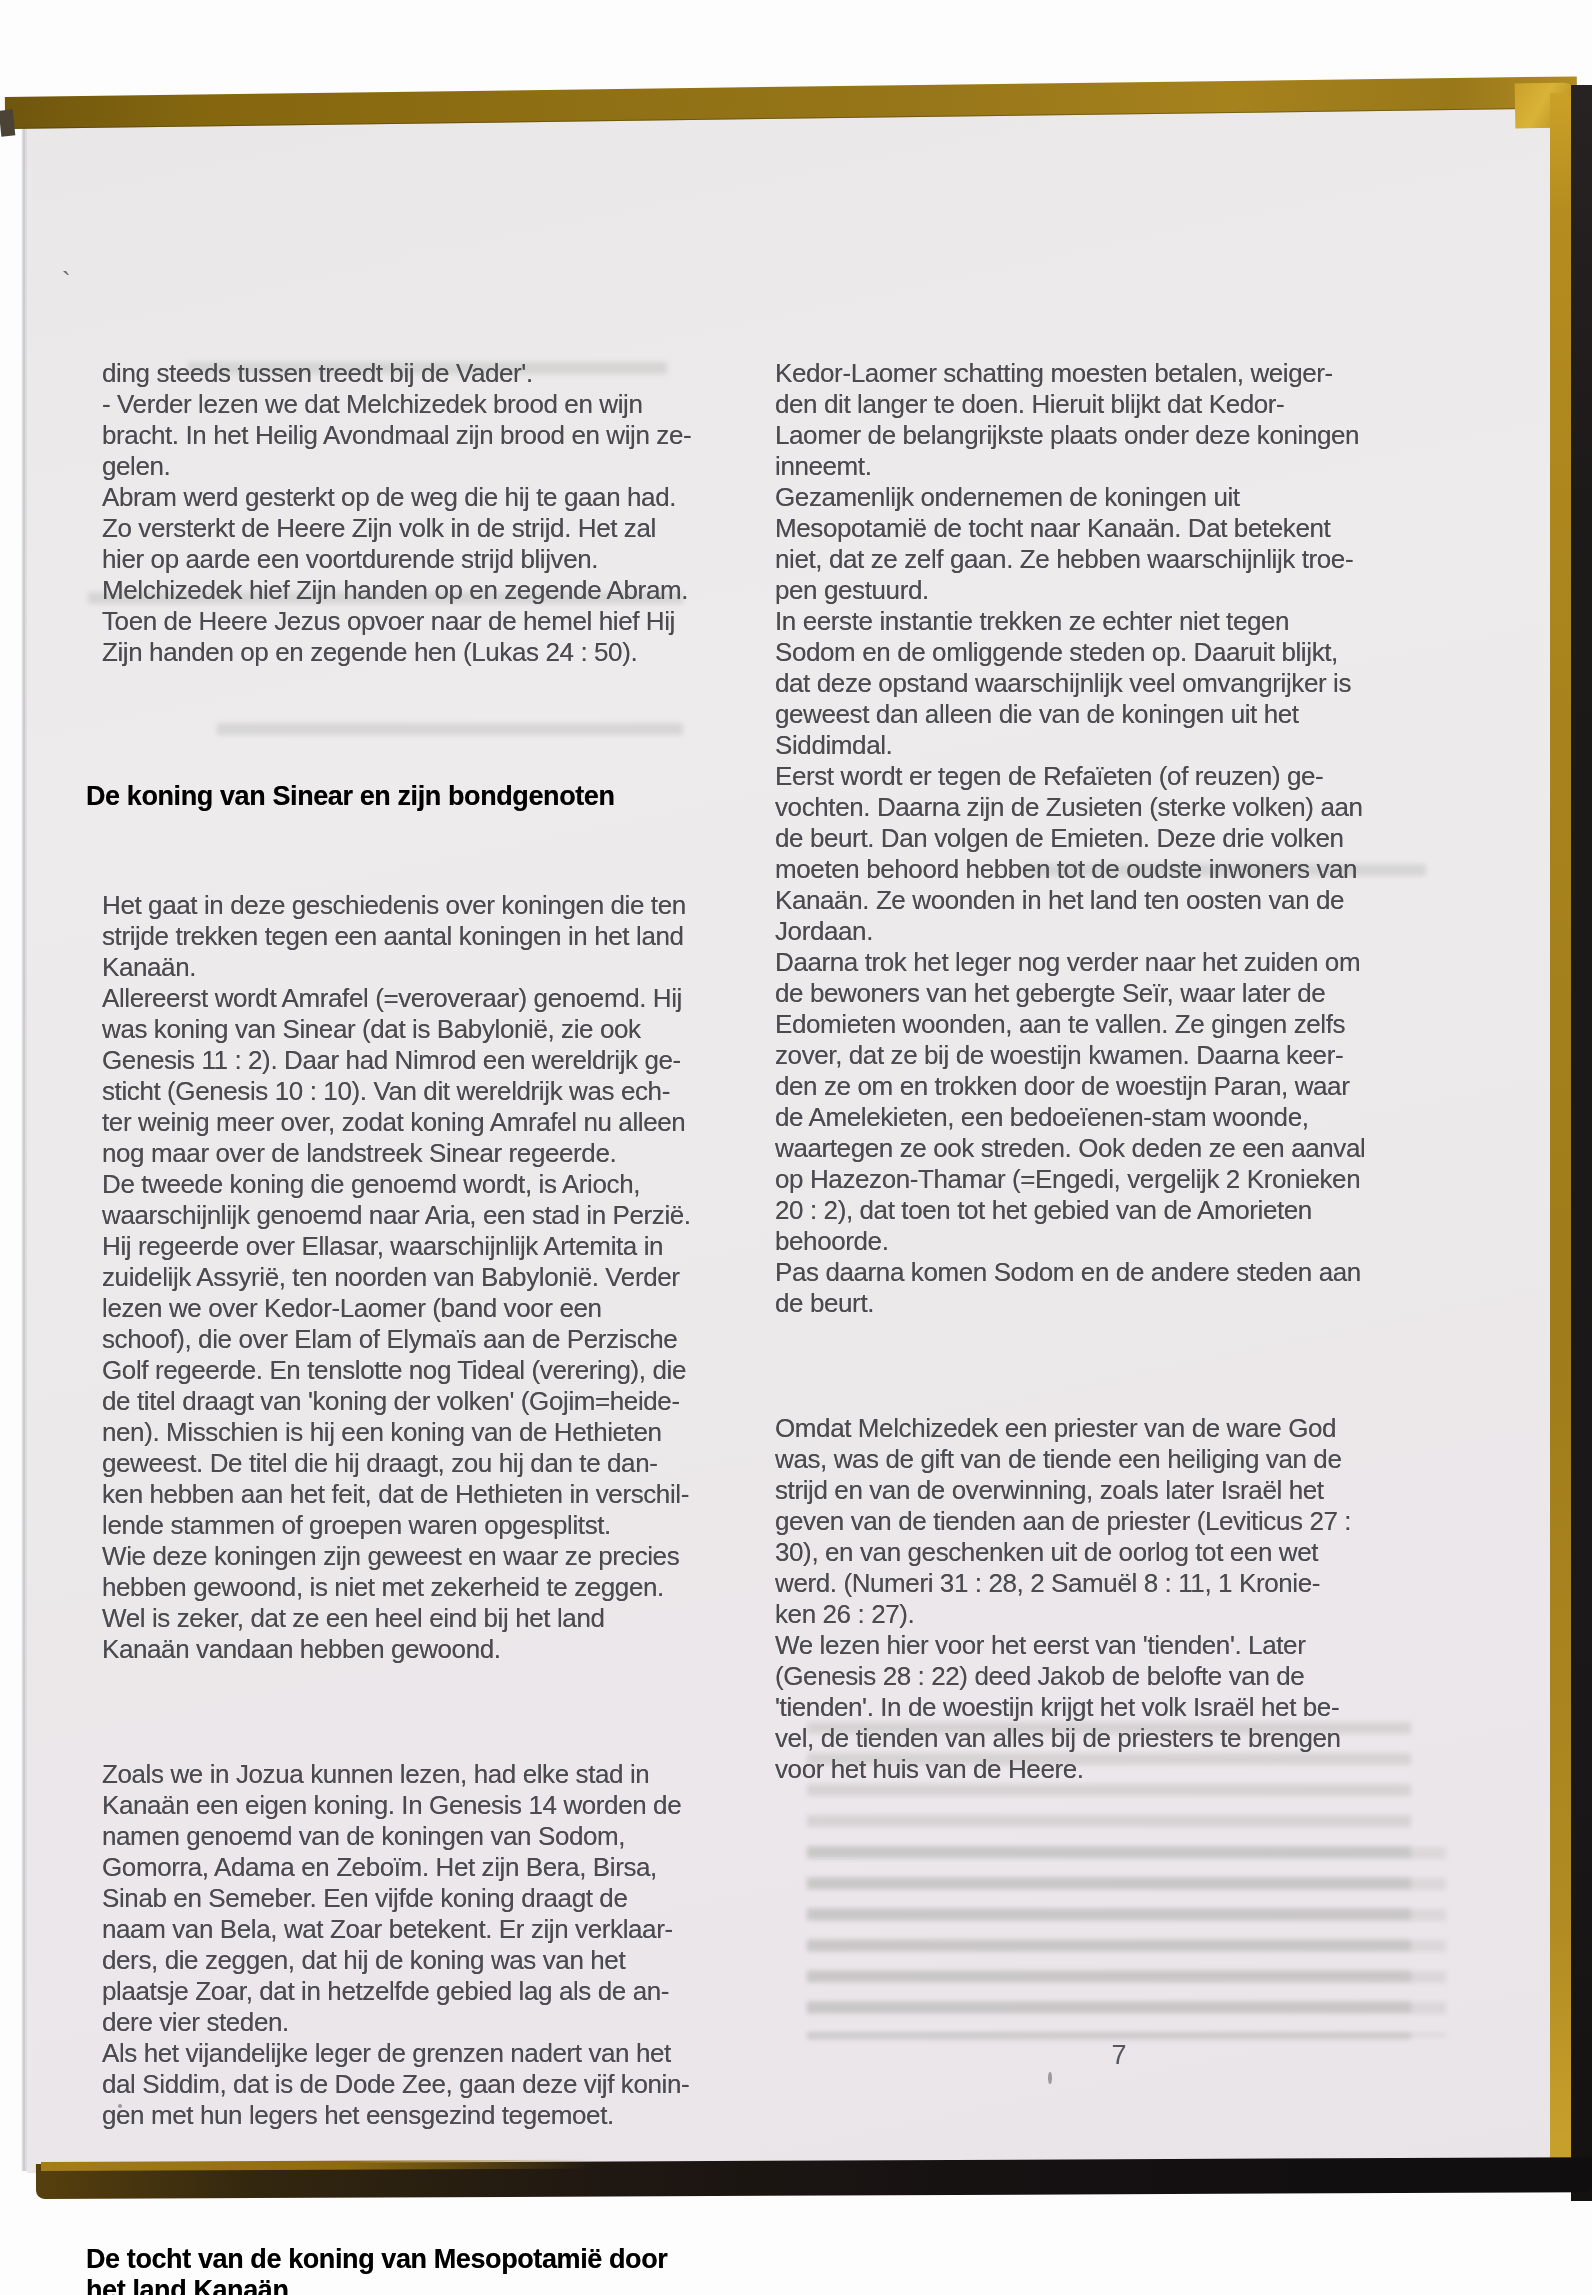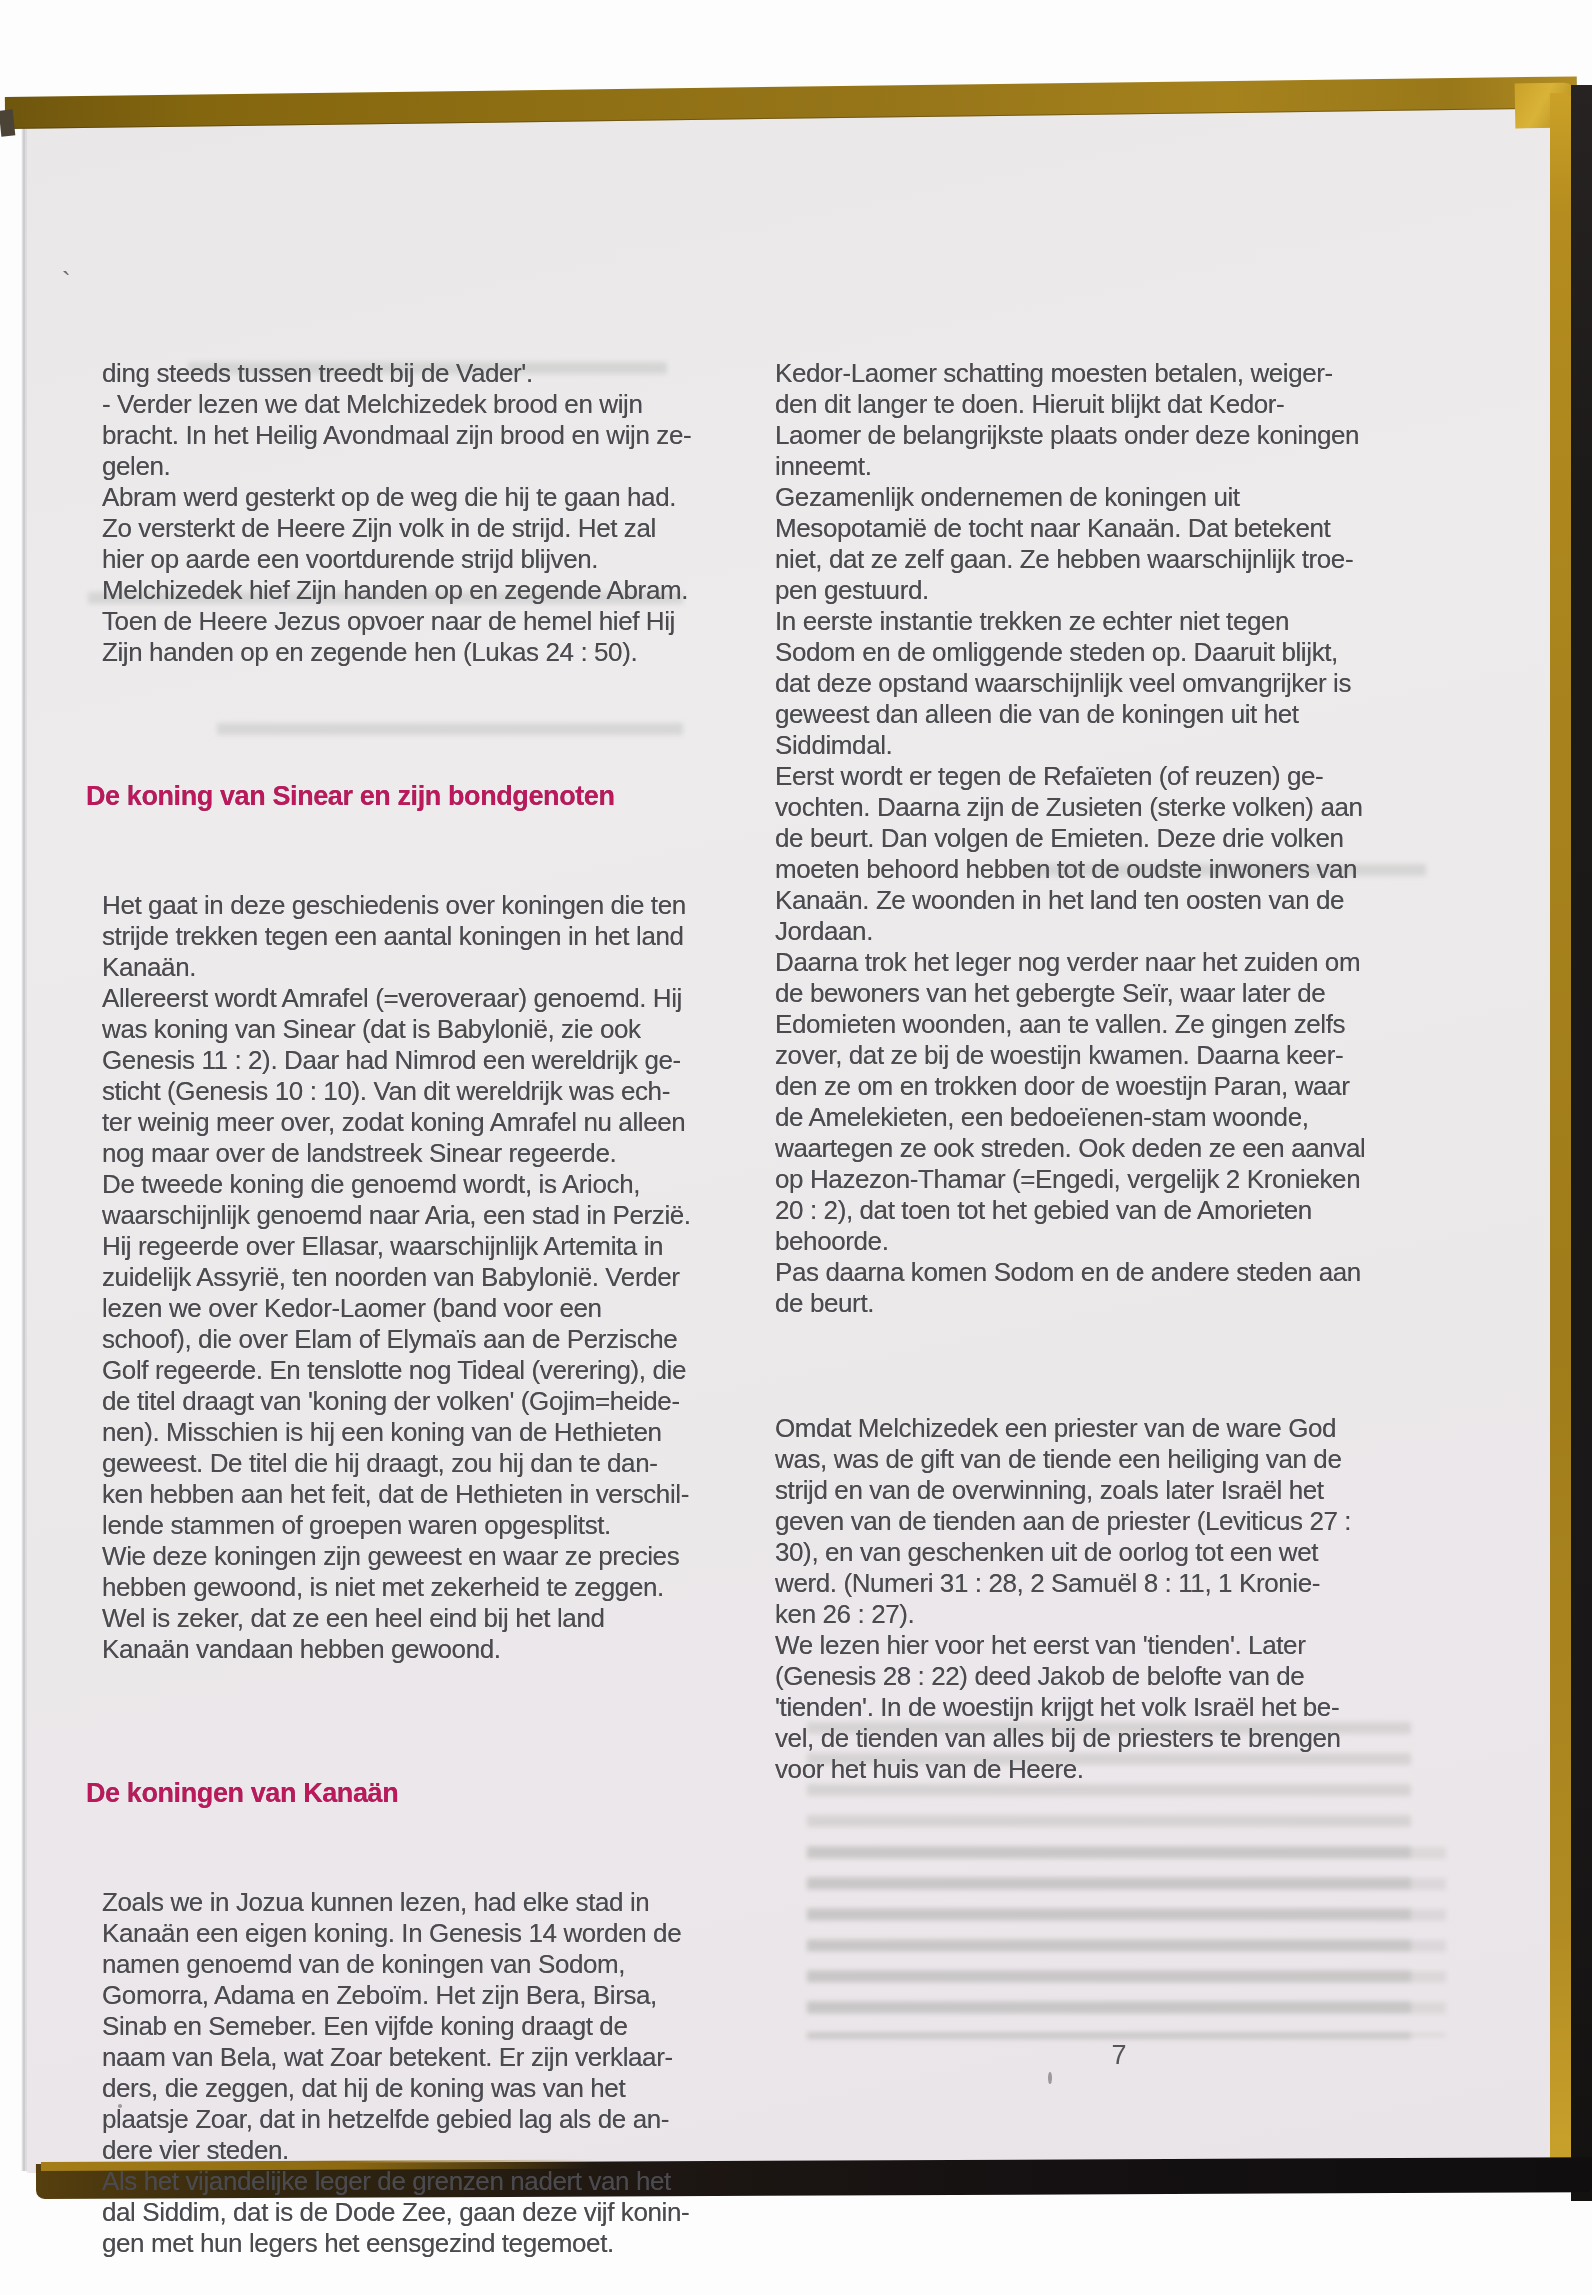--- a/index.html
+++ b/index.html
@@ -59,21 +59,21 @@
     filter:blur(0.4px);
   }
 
   
   .col{position:absolute;white-space:pre;color:#4a4a4f;
        font-size:26px;line-height:31px;letter-spacing:-0.4px;
        text-shadow:0 0 0.5px rgba(74,74,79,0.6);}
   .col-left{left:86px;top:280px;width:666px;}
   .col-right{left:759px;top:280px;width:666px;}
   .para{margin:16px;white-space:pre;}
-  .heading{margin:35px 0 0 0;font-weight:700;color:#be185d;font-size:27px;
+  .heading{margin:35px 0 0 0;font-weight:700;color:#000000;font-size:27px;
            letter-spacing:-0.4px;white-space:pre;
            text-shadow:0 0 0.4px rgba(34,34,38,0.65);}
   .stray-mark{position:absolute;left:62px;top:266px;font-size:26px;color:#6b6b70;}
   .page-number{position:absolute;left:1089px;top:2040px;width:60px;text-align:center;
                font-size:27px;color:#55555b;letter-spacing:0;}
 
   
   .ghost{position:absolute;filter:blur(2.6px);opacity:0.55;pointer-events:none;
          background-image:repeating-linear-gradient(180deg,
            rgba(108,114,106,0.30) 0px,rgba(108,114,106,0.30) 12px,
@@ -143,21 +143,20 @@
 Golf regeerde. En tenslotte nog Tideal (verering), die
 de titel draagt van 'koning der volken' (Gojim=heide-
 nen). Misschien is hij een koning van de Hethieten
 geweest. De titel die hij draagt, zou hij dan te dan-
 ken hebben aan het feit, dat de Hethieten in verschil-
 lende stammen of groepen waren opgesplitst.
 Wie deze koningen zijn geweest en waar ze precies
 hebben gewoond, is niet met zekerheid te zeggen.
 Wel is zeker, dat ze een heel eind bij het land
 Kanaän vandaan hebben gewoond.</p>
-  <h3 class="heading">De koningen van Kanaän</h3>
   <p class="para">Zoals we in Jozua kunnen lezen, had elke stad in
 Kanaän een eigen koning. In Genesis 14 worden de
 namen genoemd van de koningen van Sodom,
 Gomorra, Adama en Zeboïm. Het zijn Bera, Birsa,
 Sinab en Semeber. Een vijfde koning draagt de
 naam van Bela, wat Zoar betekent. Er zijn verklaar-
 ders, die zeggen, dat hij de koning was van het
 plaatsje Zoar, dat in hetzelfde gebied lag als de an-
 dere vier steden.
 Als het vijandelijke leger de grenzen nadert van het

